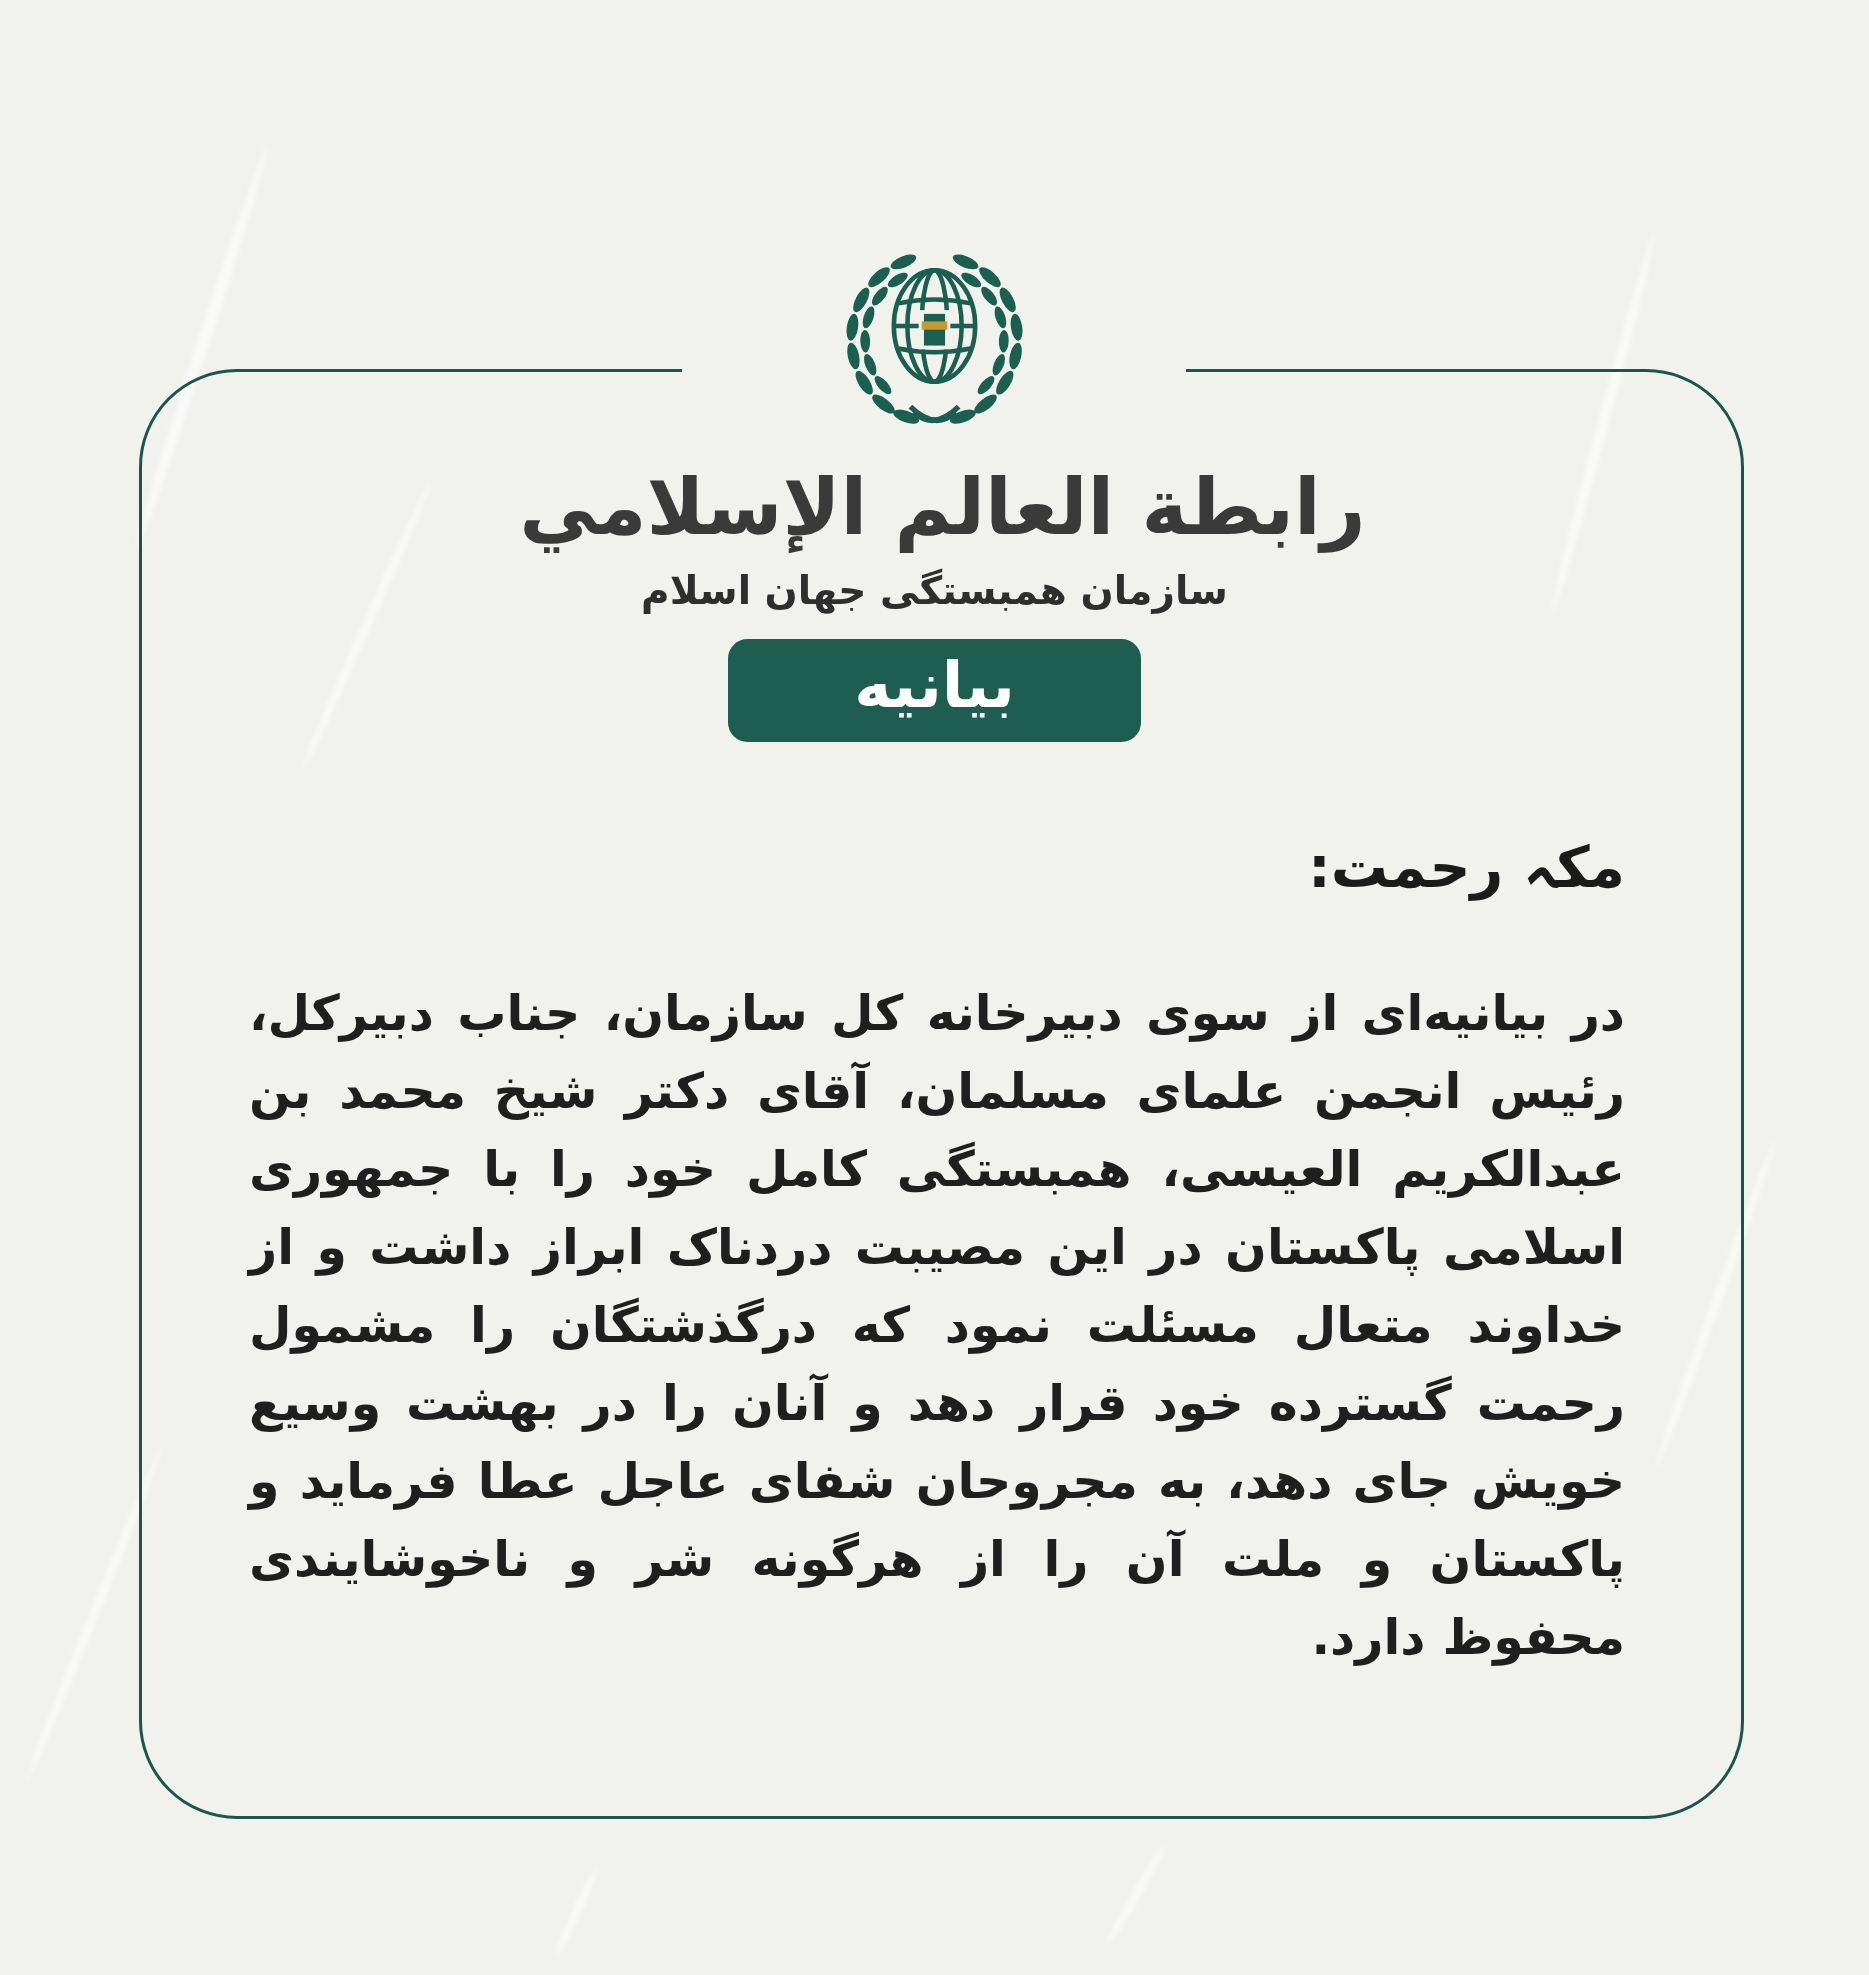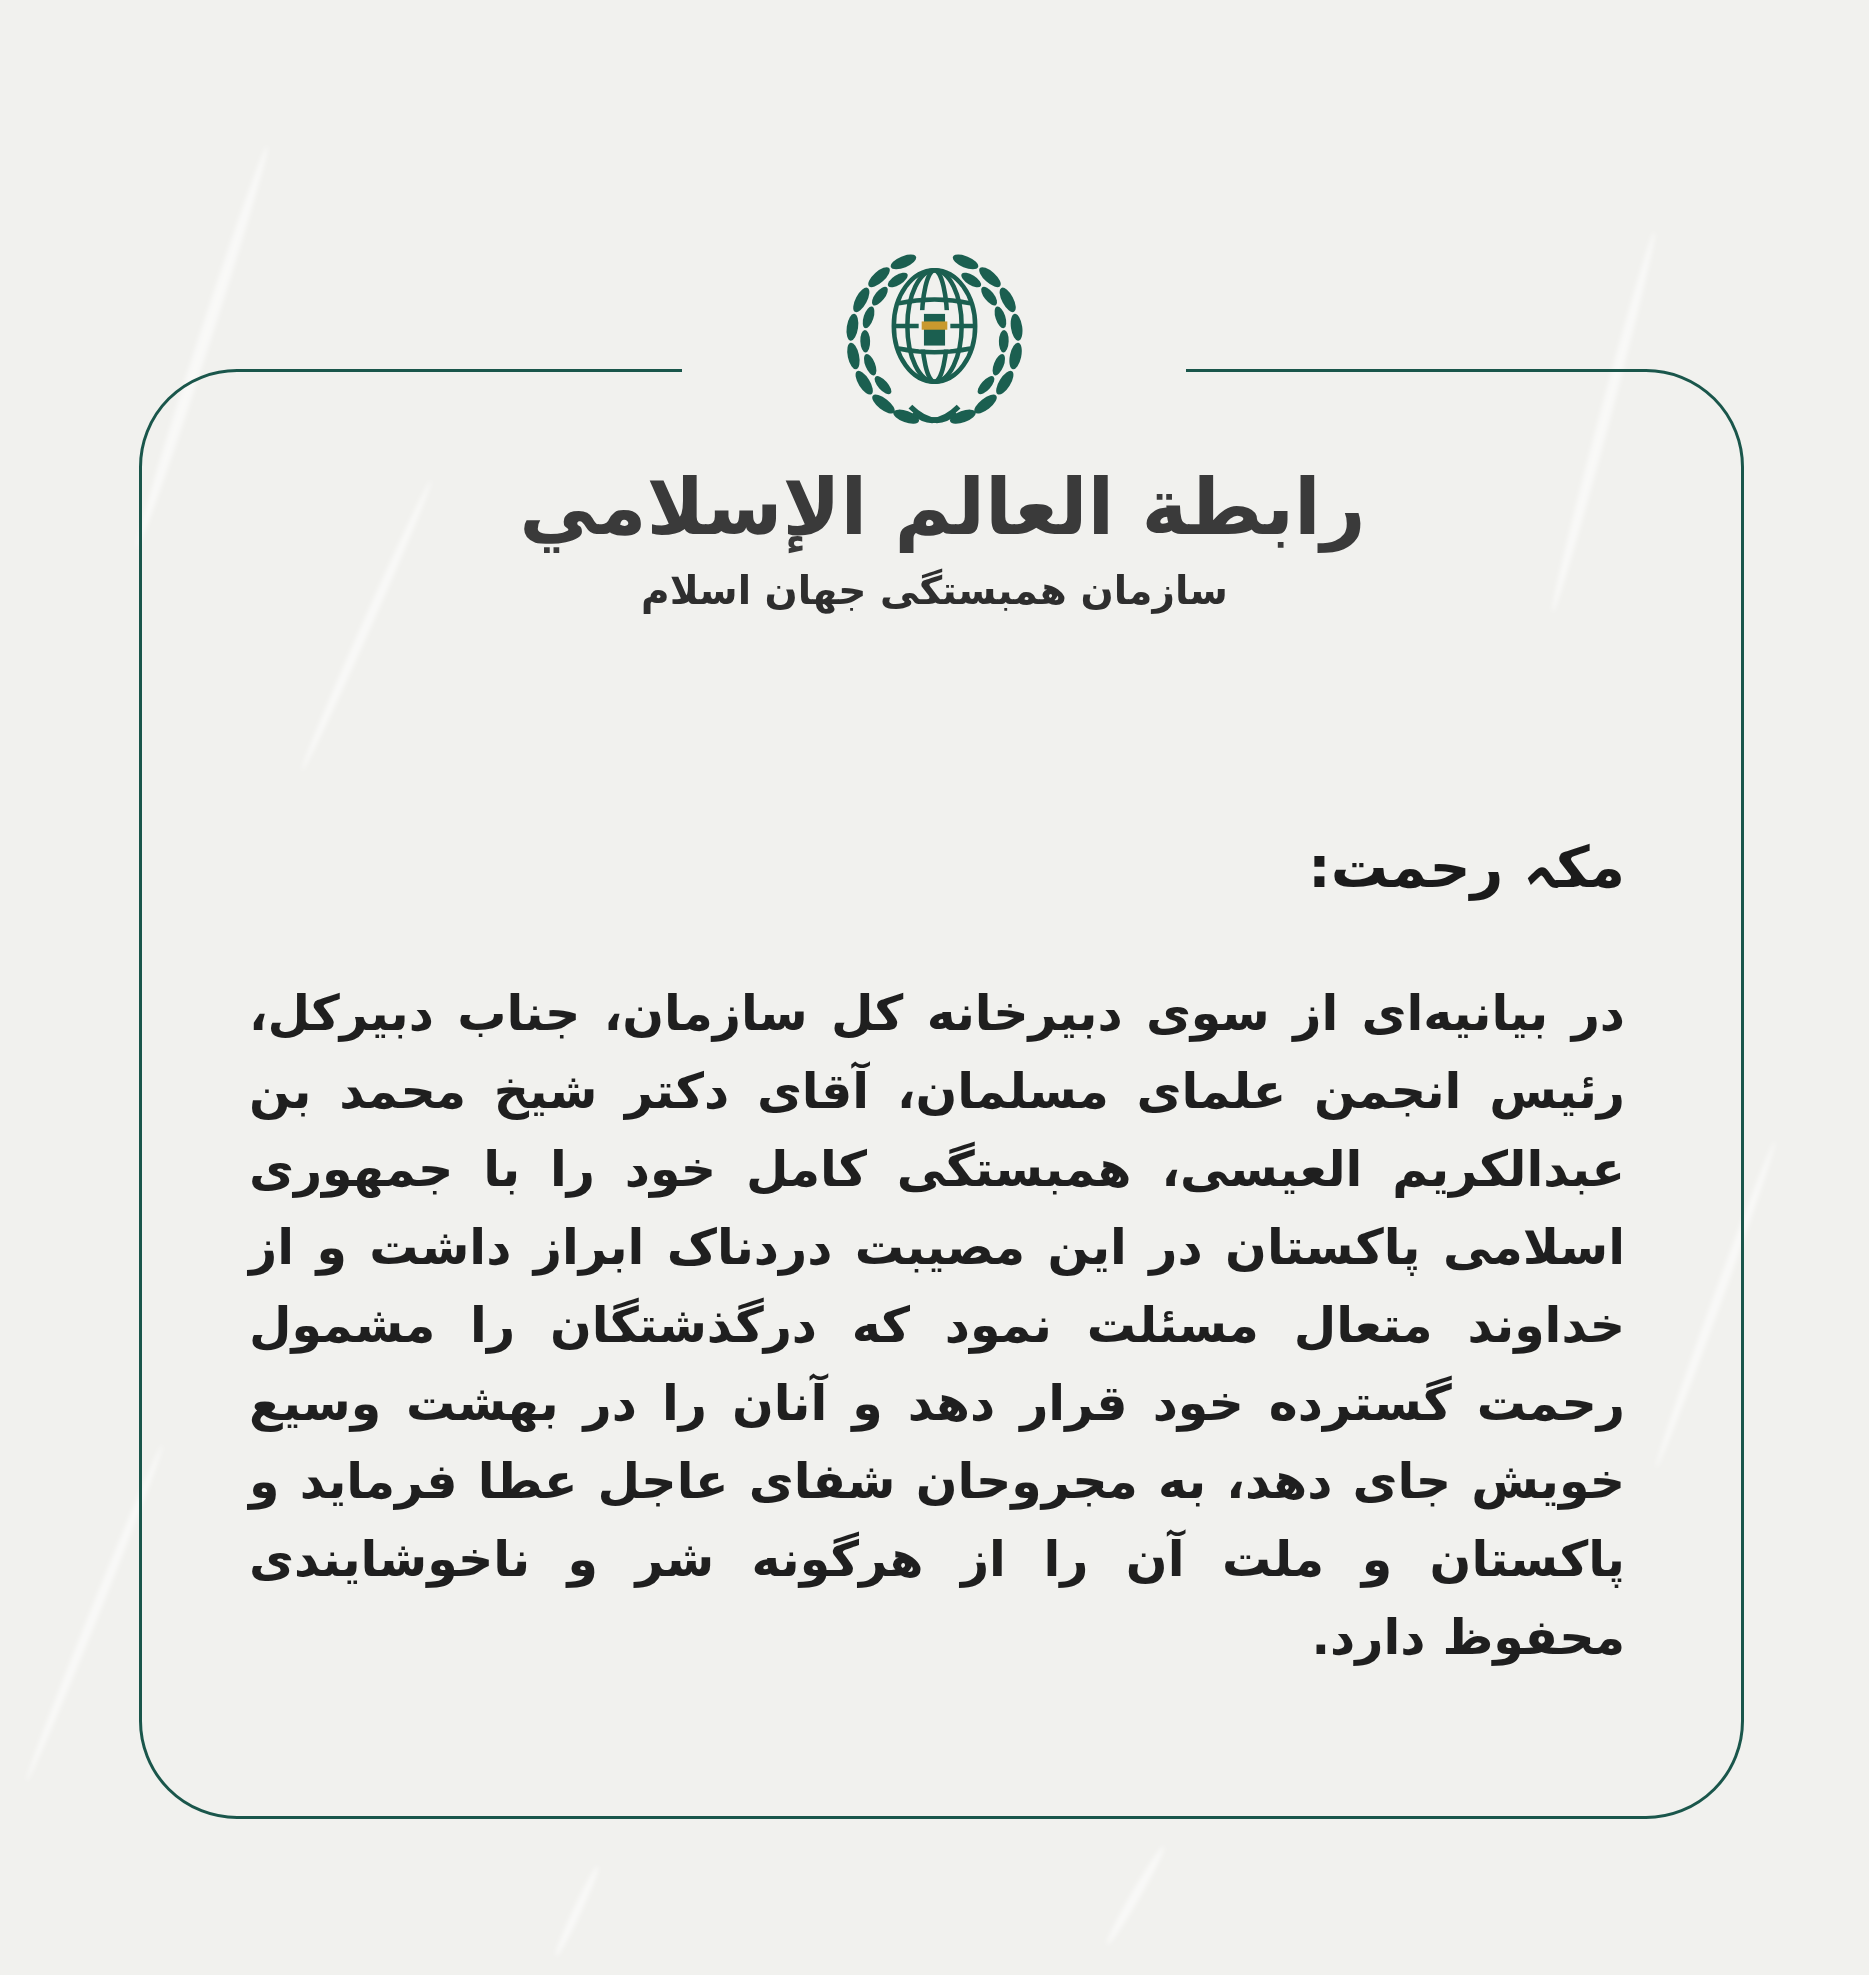--- a/index.html
+++ b/index.html
@@ -168,20 +168,23 @@
         <path d="M112 248 Q140 272 172 240" class="tealStroke" stroke-width="7"></path>
         <path d="M168 248 Q140 272 108 240" class="tealStroke" stroke-width="7"></path>
       </g>
     </svg>
   </div>
 
   <div class="calligraphy">رابطة العالم الإسلامي</div>
 
   <div class="org-name">سازمان همبستگی جهان اسلام</div>
 
+  <div class="banner">
+    <span class="banner-label">بیانیه</span>
+  </div>
 
   <main class="body-block">
     <h1 class="location-heading">مکہ رحمت:</h1>
     <p class="para">در بیانیه‌ای از سوی دبیرخانه کل سازمان، جناب دبیرکل، رئیس انجمن علمای مسلمان، آقای دکتر شیخ محمد بن عبدالکریم العیسی، همبستگی کامل خود را با جمهوری اسلامی پاکستان در این مصیبت دردناک ابراز داشت و از خداوند متعال مسئلت نمود که درگذشتگان را مشمول رحمت گسترده خود قرار دهد و آنان را در بهشت وسیع خویش جای دهد، به مجروحان شفای عاجل عطا فرماید و پاکستان و ملت آن را از هرگونه شر و ناخوشایندی محفوظ دارد.</p>
   </main>
 
 </div>
 
 
 </body></html>

